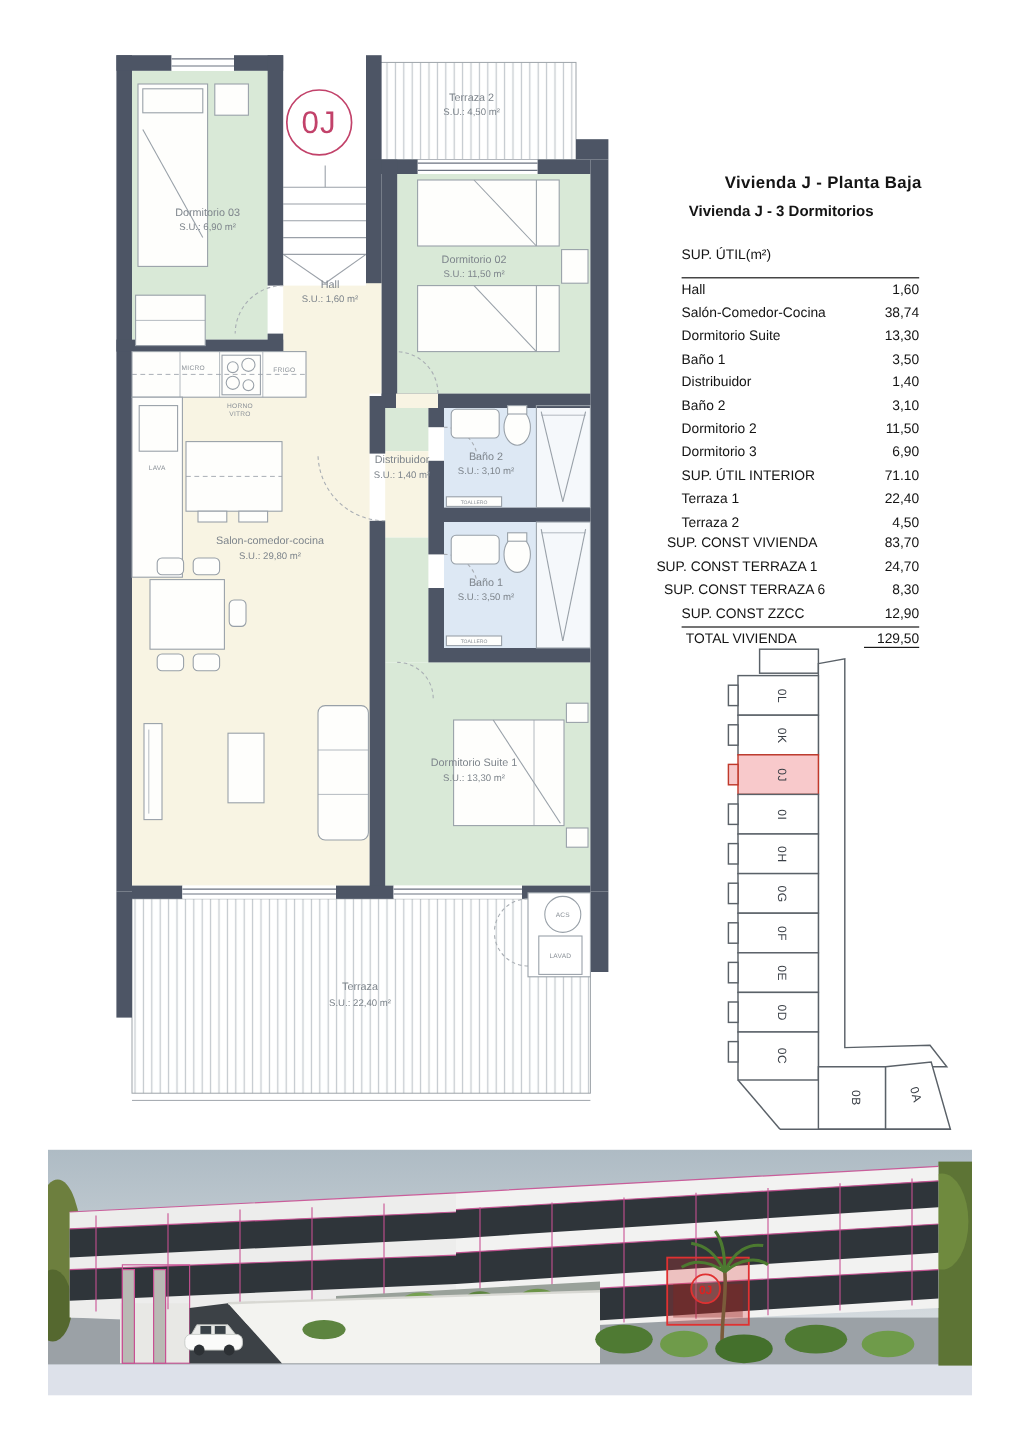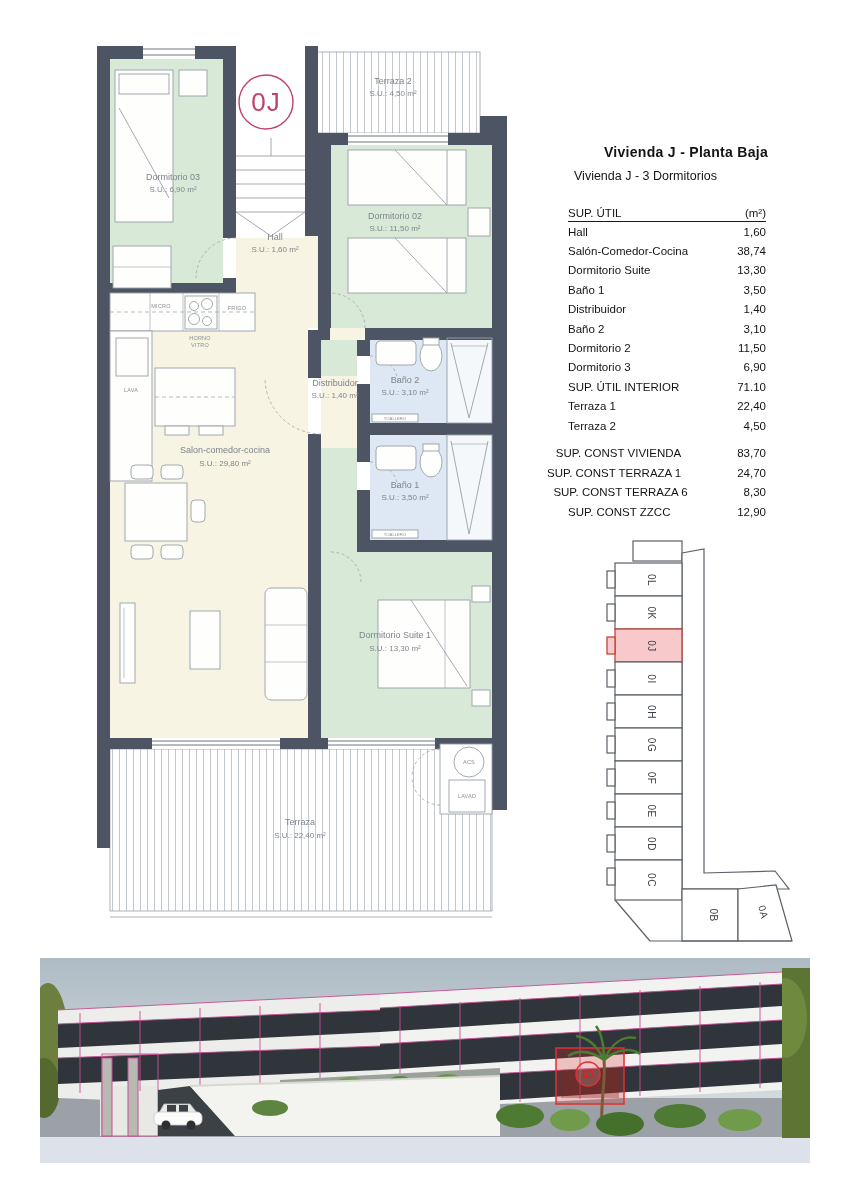--- a/index.html
+++ b/index.html
@@ -3,24 +3,24 @@
 <meta charset="utf-8">
 <style>
   html,body{margin:0;padding:0;background:#fff;}
   .page{position:relative;width:848px;height:1200px;background:#ffffff;
         font-family:"Liberation Sans",sans-serif;overflow:hidden;}
   .abs{position:absolute;}
   
   .doc-title{left:558px;top:144px;width:256px;text-align:center;
              font-size:14px;font-weight:bold;color:#141414;letter-spacing:.3px;}
   .doc-subtitle{left:574px;top:169px;width:240px;text-align:left;
-             font-size:12.5px;font-weight:normal;color:#141414;}
+             font-size:12.5px;font-weight:bold;color:#141414;}
   .area-table{left:568px;top:202px;width:198px;font-size:11.5px;color:#141414;}
-  .area-header{display:flex;justify-content:space-between;align-items:flex-end;
-               border-bottom:1.5px solid #1a1a1a;padding-bottom:2px;height:17px;}
+  .area-header{display:flex;align-items:flex-end;
+               border-bottom:1.5px solid #1a1a1a;padding-bottom:12px;height:17px;}
   .trow{display:flex;justify-content:space-between;height:19.4px;align-items:center;}
   .trow .lbl{white-space:nowrap;}
   .trow .val{text-align:right;}
   .summary-table{left:568px;top:443px;width:198px;font-size:11.5px;color:#141414;}
   .srow{display:flex;justify-content:flex-end;height:19.8px;align-items:center;gap:46px;}
   .srow .lbl{text-align:right;flex:1;padding-right:10px;white-space:nowrap;}
   .srow .val{width:46px;text-align:right;}
   .srow.total{border-top:1.5px solid #1a1a1a;}
   .srow.total .val{border-bottom:1.5px solid #1a1a1a;}
   
@@ -313,20 +313,24 @@
         <span class="val">24,70</span>
       </div>
     <div class="srow">
         <span class="lbl">SUP. CONST TERRAZA 6</span>
         <span class="val">8,30</span>
       </div>
     <div class="srow">
         <span class="lbl">SUP. CONST ZZCC</span>
         <span class="val">12,90</span>
       </div>
+    <div class="srow total">
+        <span class="lbl">TOTAL VIVIENDA</span>
+        <span class="val">129,50</span>
+      </div>
   </div>
 
   <svg class="abs" style="left:605px;top:535px;" width="190" height="410" viewBox="0 0 190 410">
     <g fill="#ffffff" stroke="#5a6168" stroke-width="1.2">
       <rect x="28" y="6" width="49" height="20"></rect>
 
       <path d="M77 18 L99 14 L99 338 L170 336 L184 354 L77 354 Z"></path>
 
       <rect x="10" y="28" width="67" height="33"></rect>
       <rect x="10" y="61" width="67" height="33"></rect>

